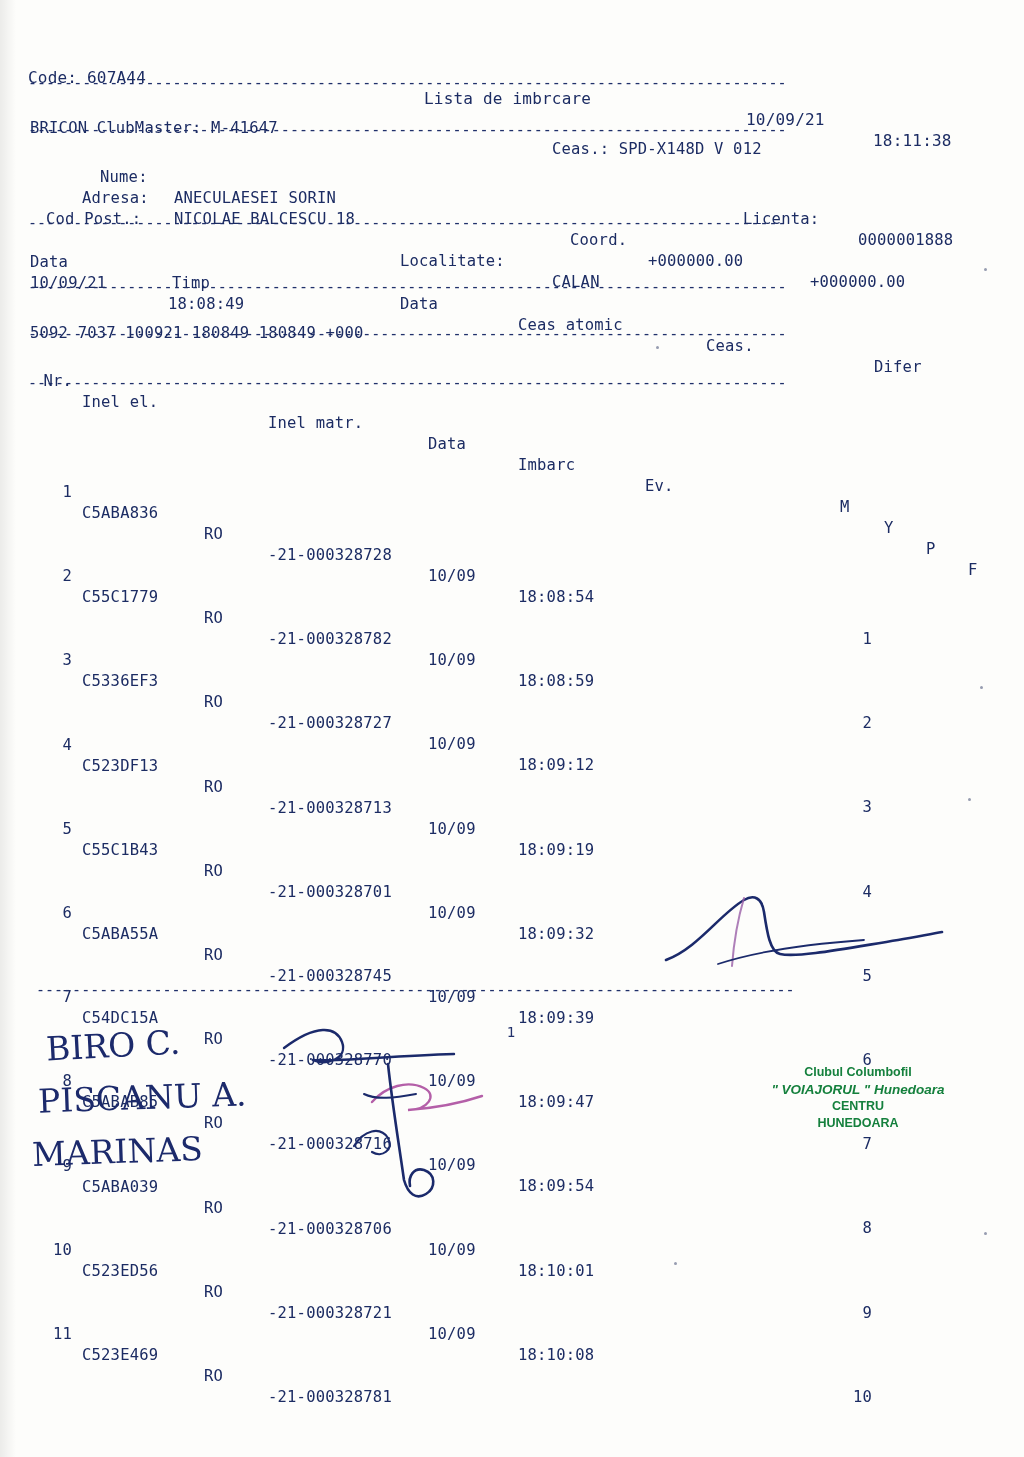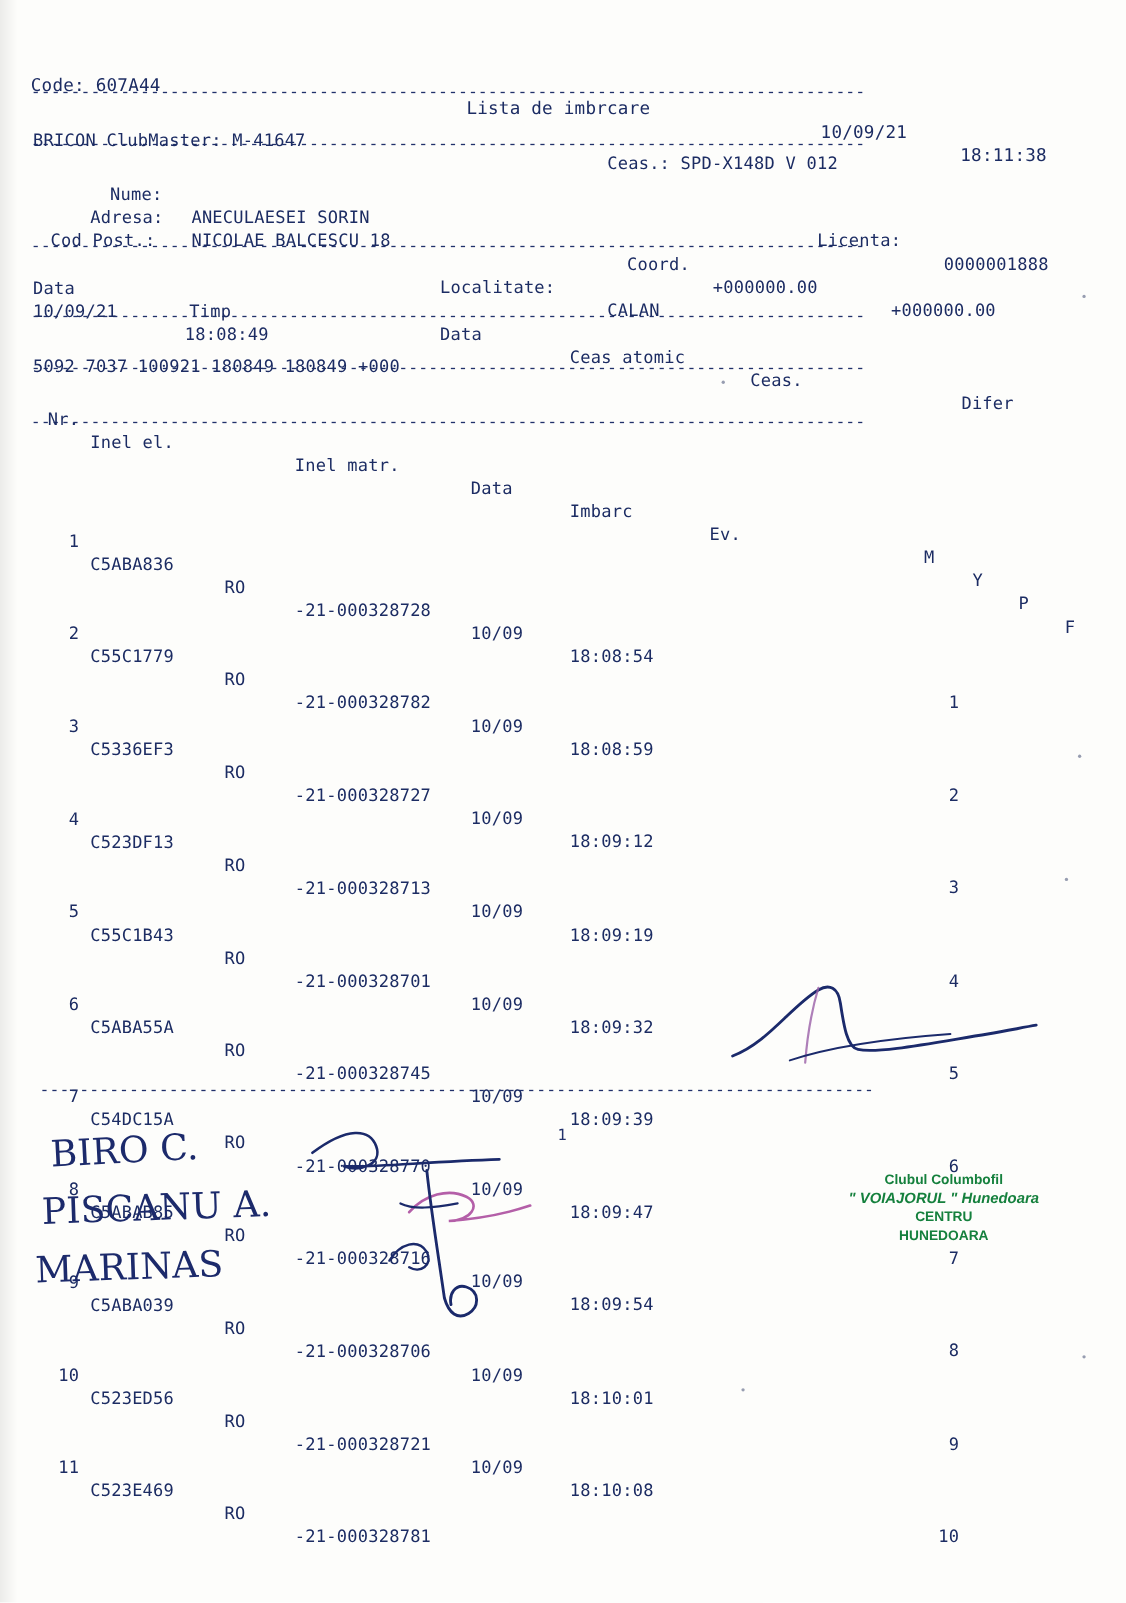--- a/index.html
+++ b/index.html
@@ -174,21 +174,21 @@
 
     <div class="dashline" style="margin-top:6px;">------------------------------------------------------------------------------------</div>
 
 
 
     <div class="row mono">
       <span class="cell" style="left:2px;">Data</span>
       <span class="cell" style="left:144px;">Timp</span>
       <span class="cell" style="left:372px;">Data</span>
       <span class="cell" style="left:490px;">Ceas atomic</span>
-      <span class="cell" style="left:654px;">Ceas.</span>
+      <span class="cell" style="left:678px;">Ceas.</span>
       <span class="cell" style="left:846px;">Difer</span>
     </div>
 
     <div class="row mono">
       <span class="cell" style="left:2px;">10/09/21</span>
       <span class="cell" style="left:140px;">18:08:49</span>
     </div>
 
     <div class="dashline" style="margin-top:6px;">------------------------------------------------------------------------------------</div>
 

